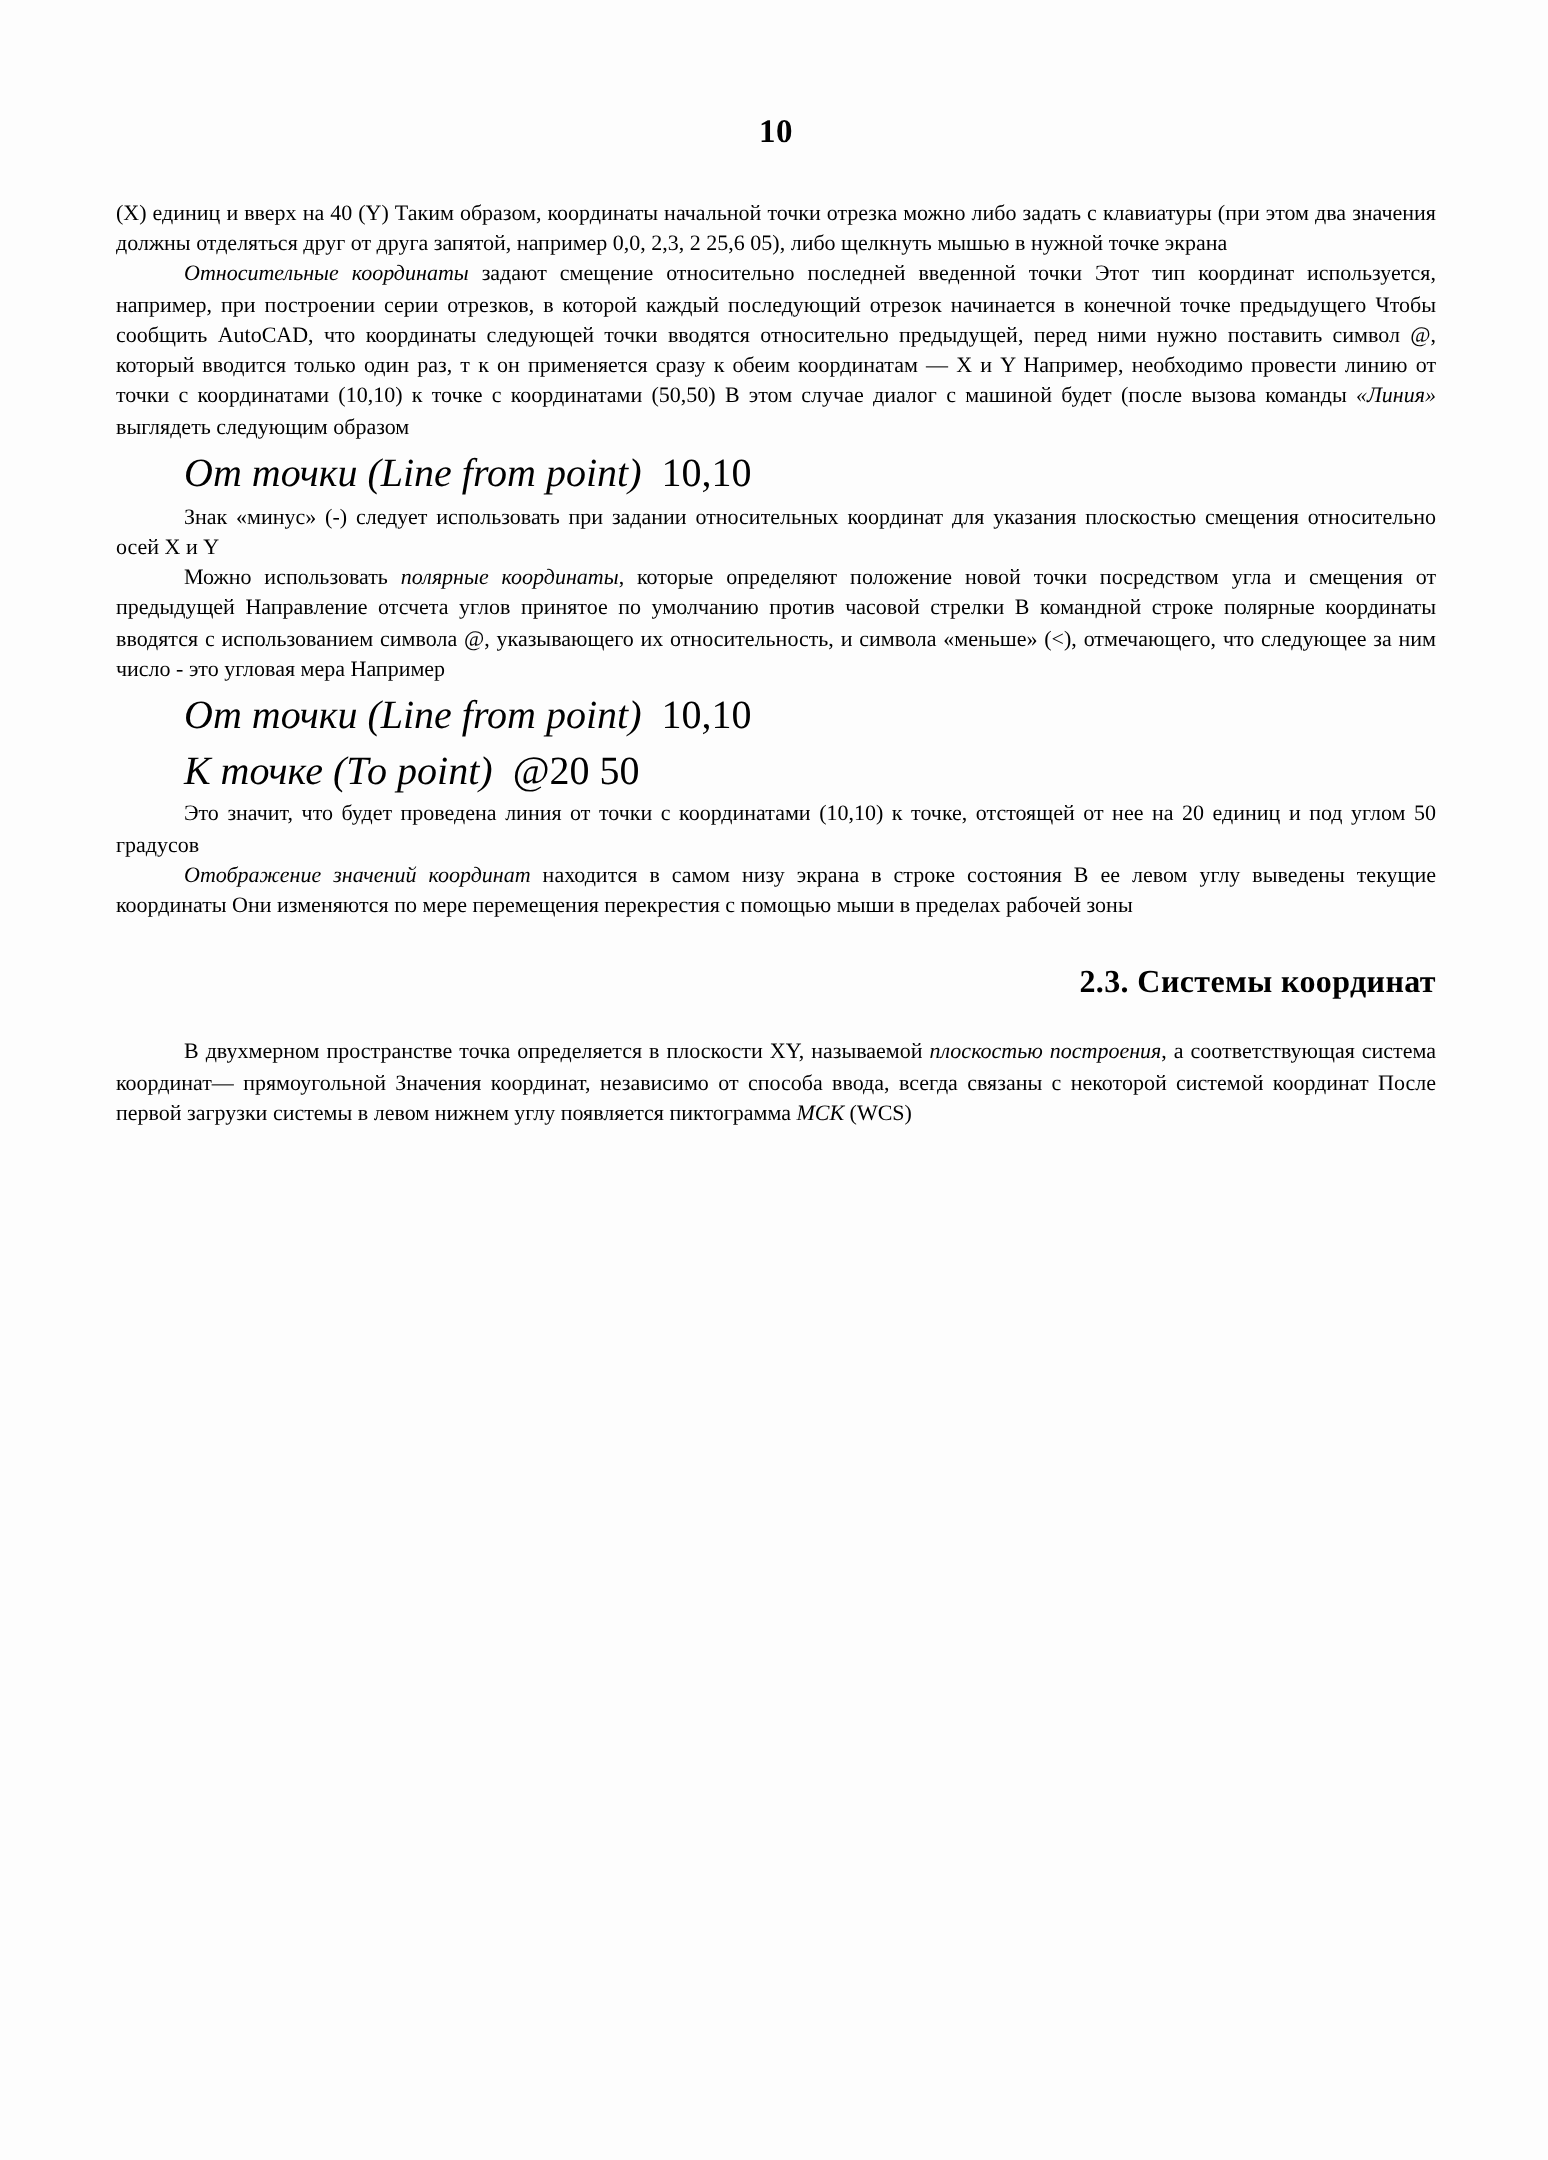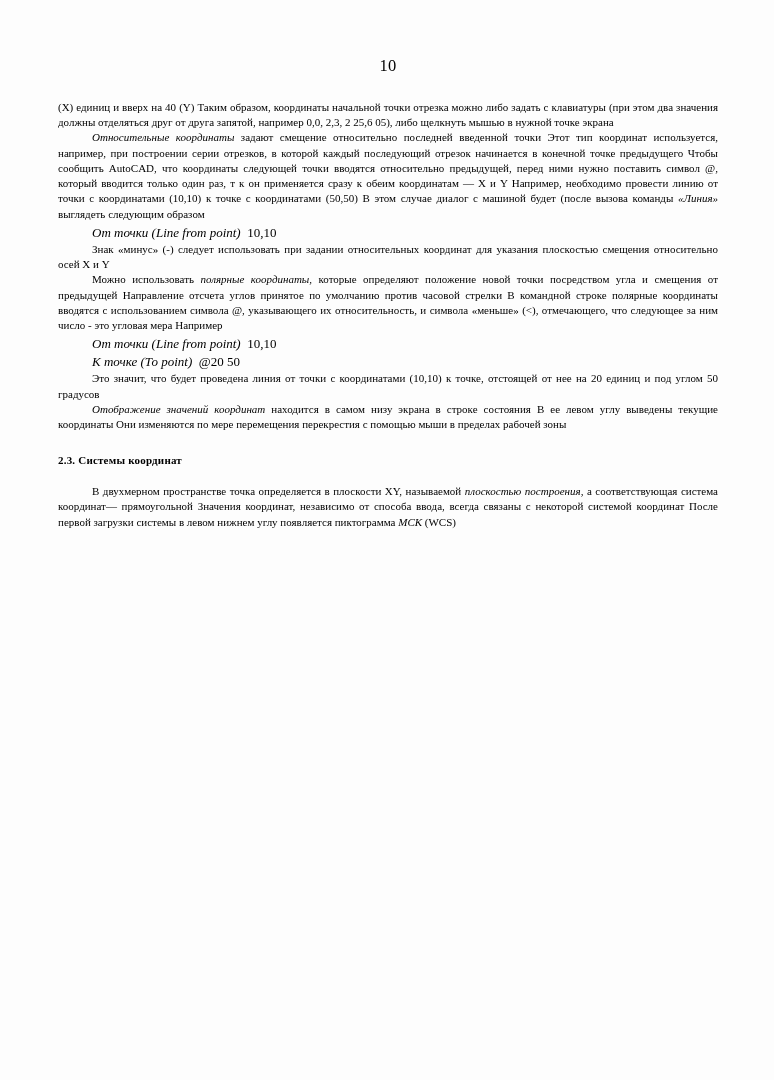--- a/index.html
+++ b/index.html
@@ -25,52 +25,52 @@
   }
   .content {
     position: absolute;
     left: 58px;
     top: 56px;
     width: 660px;
   }
   .page-number {
     text-align: center;
     font-size: 16.5px;
-    font-weight: normal;
+    font-weight: bold;
     letter-spacing: 0.3px;
     margin-bottom: 24px;
   }
   p {
     margin: 0;
     font-size: 11px;
     line-height: 1.385;
     text-align: justify;
     text-justify: inter-word;
     hyphens: none;
   }
   p.indent {
     text-indent: 34px;
   }
   .i {
     font-style: italic;
   }
   .codeline {
-    font-size: 13px;
+    font-size: 20px;
     line-height: 1.385;
     margin: 0;
     padding-left: 34px;
     font-style: italic;
   }
   .codeline .val {
     font-style: normal;
   }
   .section-head {
-    text-align: left;
+    text-align: right;
     font-weight: bold;
-    font-size: 11px;
+    font-size: 16px;
     margin: 22px 0 18px 0;
     letter-spacing: 0.2px;
   }
   .sp-sm { height: 2px; }
 </style>
 </head>
 <body>
 
 <div class="page">
   <div class="content">

